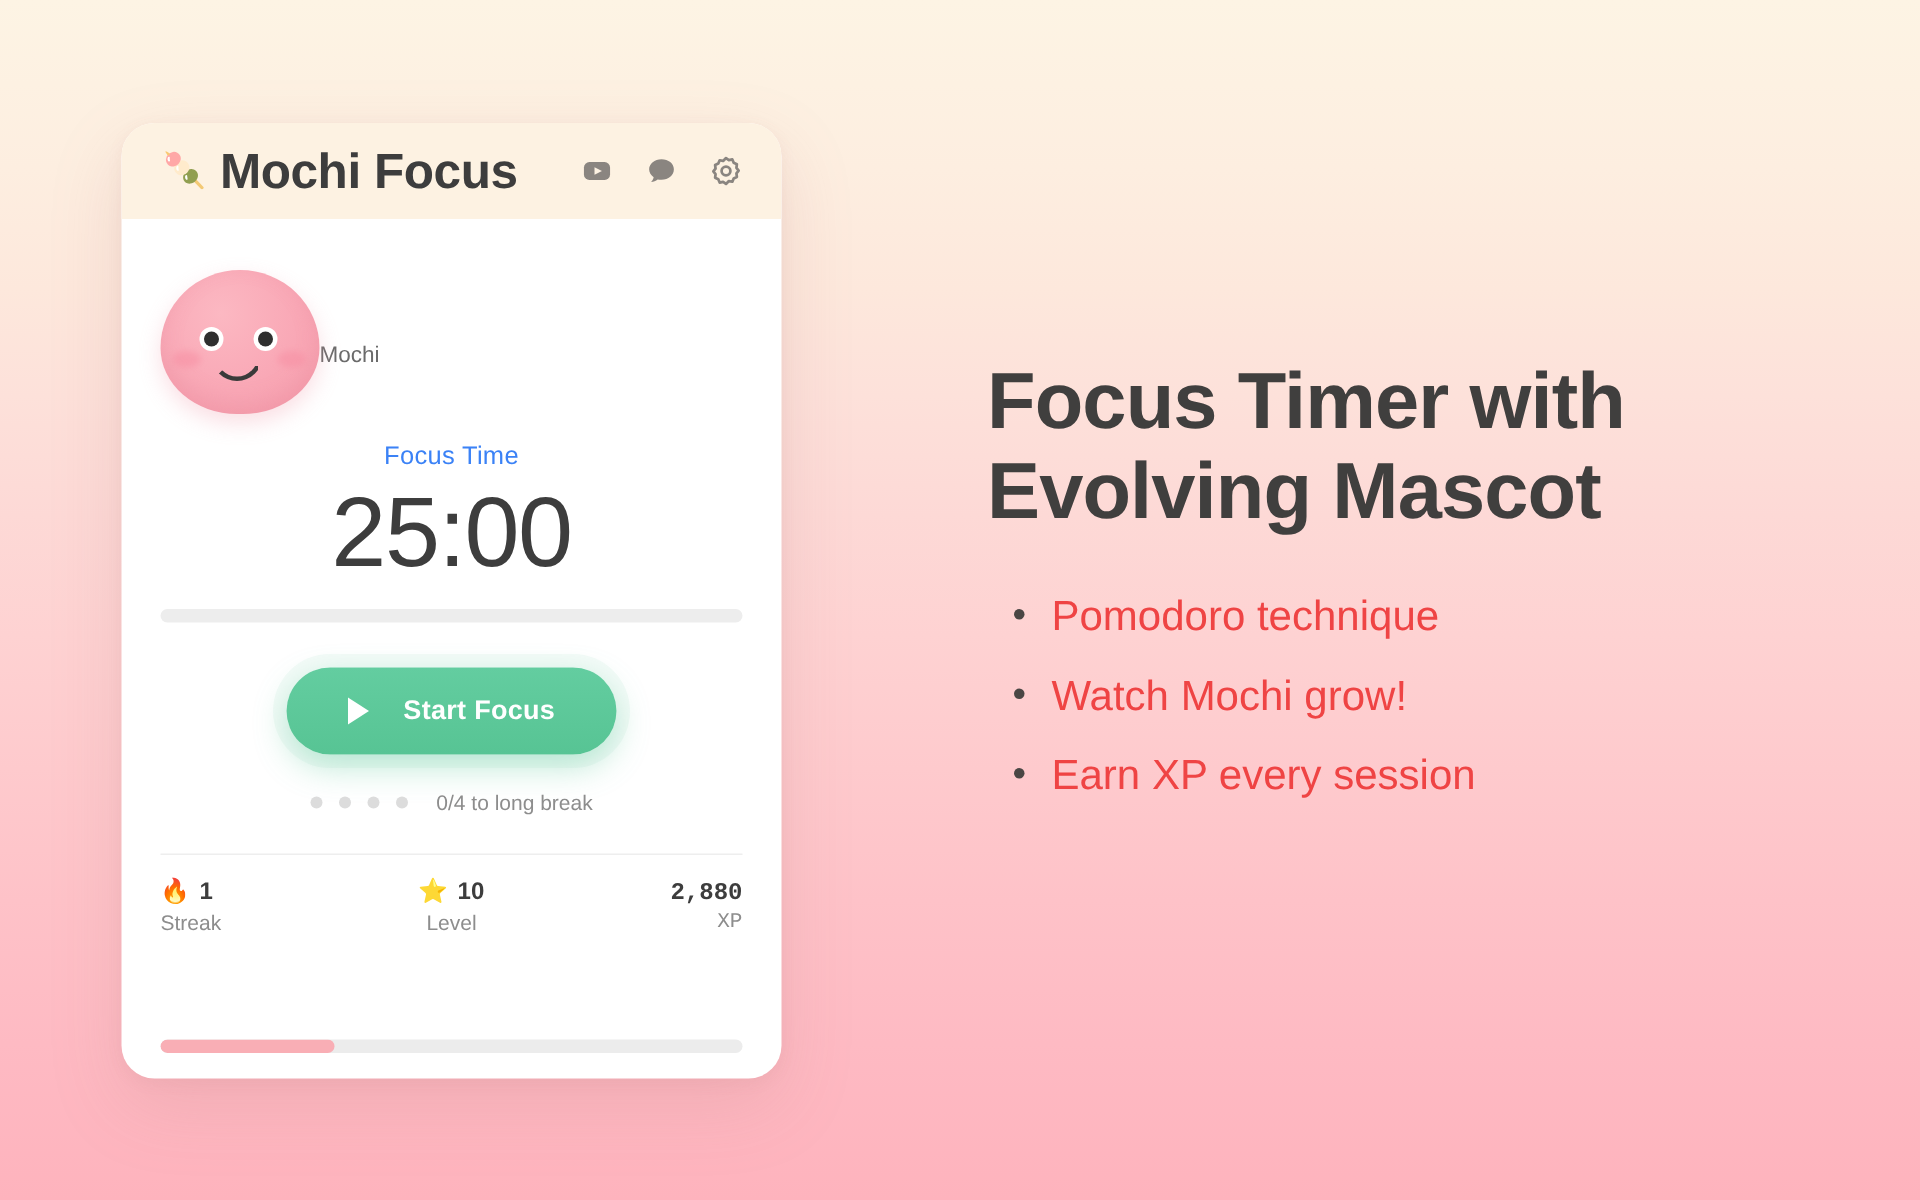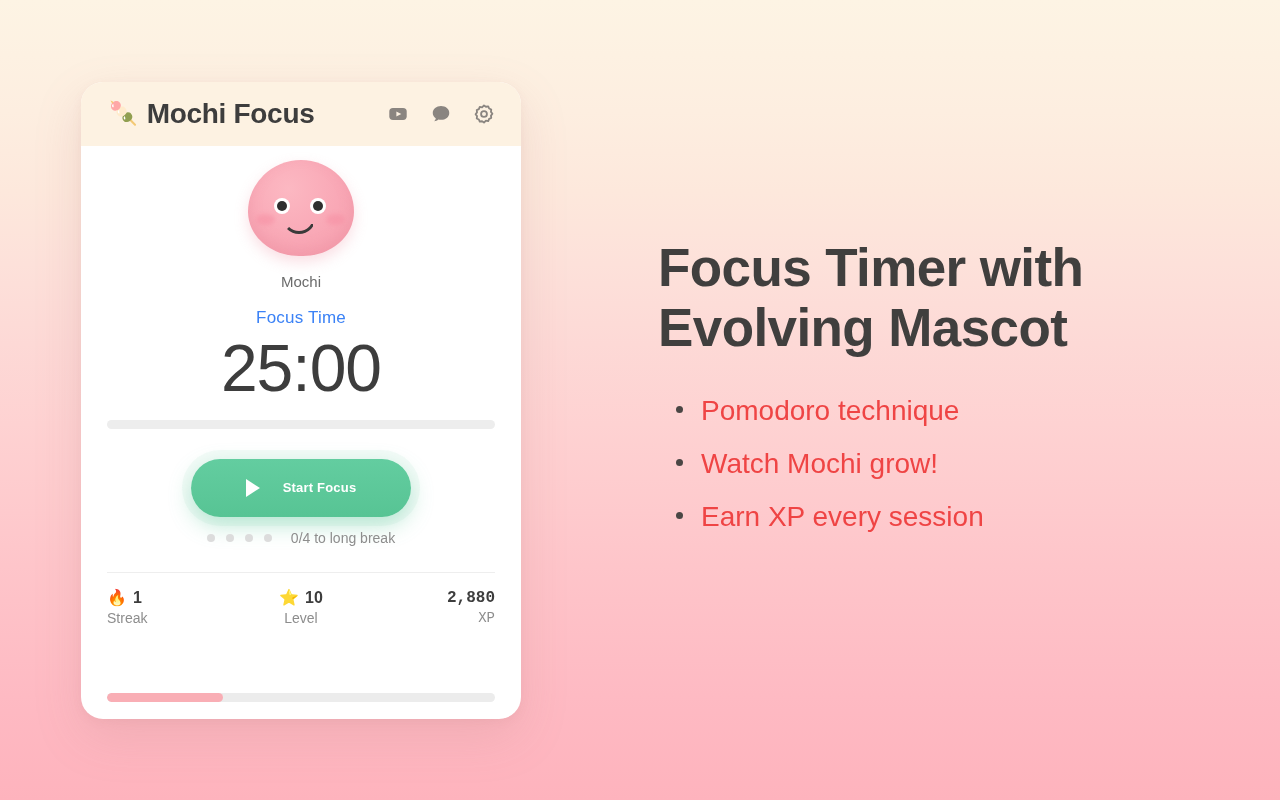--- a/index.html
+++ b/index.html
@@ -59,21 +59,21 @@
     flex: 1;
   }
 
   .brand-emoji {
     font-size: 23px;
     line-height: 1;
     transform: translateY(-1px);
   }
 
   .brand-title {
-    font-size: 28px;
+    font-size: 33px;
     font-weight: bold;
     color: #3d3d3d;
     letter-spacing: -0.3px;
   }
 
   .header-icons {
     display: flex;
     align-items: center;
     gap: 21px;
   }
@@ -93,23 +93,23 @@
   .app-body {
     flex: 1;
     display: flex;
     flex-direction: column;
     padding: 0 26px;
     position: relative;
   }
 
   
   .mascot-area {
-    padding-top: 14px;
-    display: flex;
-    flex-direction: column;
+    padding-top: 34px;
+    display: flex;
+    flex-direction: row;
     align-items: center;
   }
 
   .mascot {
     width: 106px;
     height: 96px;
     position: relative;
     background: radial-gradient(ellipse at 38% 30%, #fcb8c2 0%, #f9a8b6 55%, #f79fae 100%);
     border-radius: 50% 50% 48% 48% / 54% 54% 46% 46%;
     box-shadow: inset 0 -6px 14px rgba(222,120,140,0.25),
@@ -209,41 +209,41 @@
     margin-top: 30px;
   }
   .start-btn {
     width: 220px;
     height: 58px;
     border: none;
     border-radius: 30px;
     background: linear-gradient(180deg, #63cda0 0%, #57c494 100%);
     color: #ffffff;
     font-family: "Liberation Sans", sans-serif;
-    font-size: 13px;
+    font-size: 18px;
     font-weight: bold;
     letter-spacing: 0.2px;
     display: flex;
     align-items: center;
     justify-content: center;
     gap: 23px;
     cursor: pointer;
     box-shadow: 0 8px 22px rgba(94, 201, 154, 0.42),
                 0 0 0 9px rgba(94, 201, 154, 0.07);
   }
   .play-tri {
     width: 0; height: 0;
     border-left: 14px solid #ffffff;
     border-top: 9px solid transparent;
     border-bottom: 9px solid transparent;
   }
 
   
   .session-row {
-    margin-top: 13px;
+    margin-top: 24px;
     display: flex;
     align-items: center;
     justify-content: center;
     gap: 19px;
   }
   .dots { display: flex; gap: 11px; }
   .dot {
     width: 8px; height: 8px;
     border-radius: 50%;
     background: #dcdcdc;

